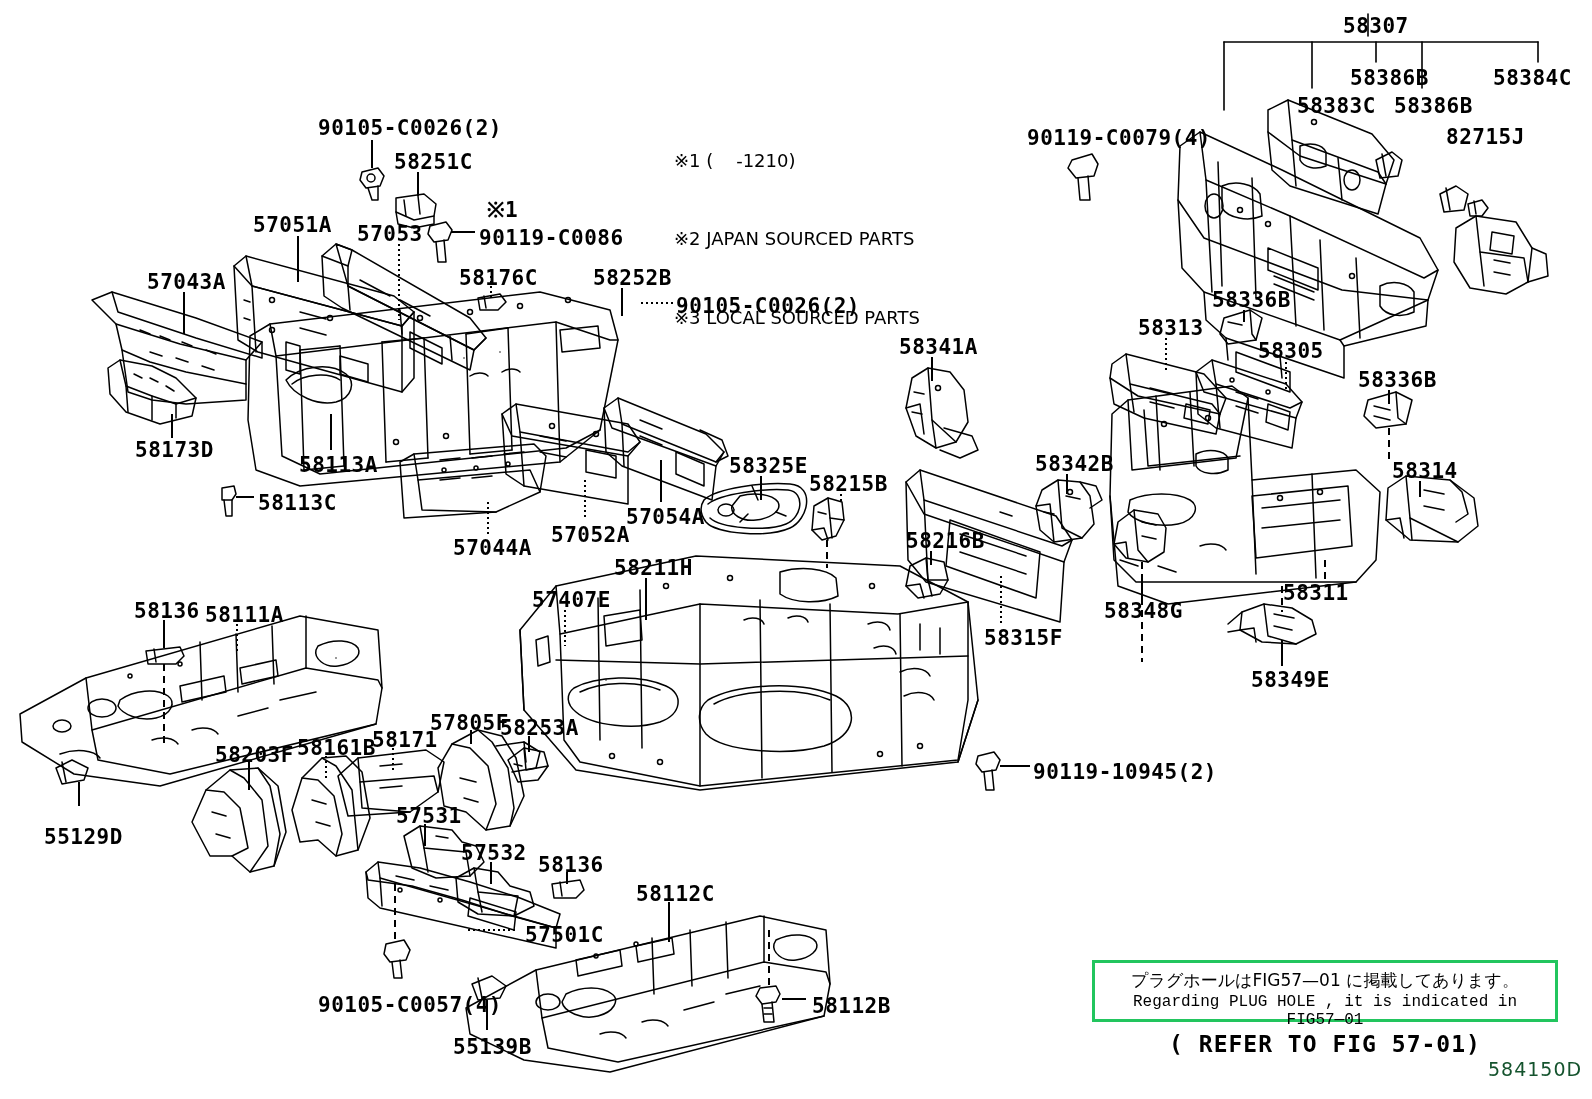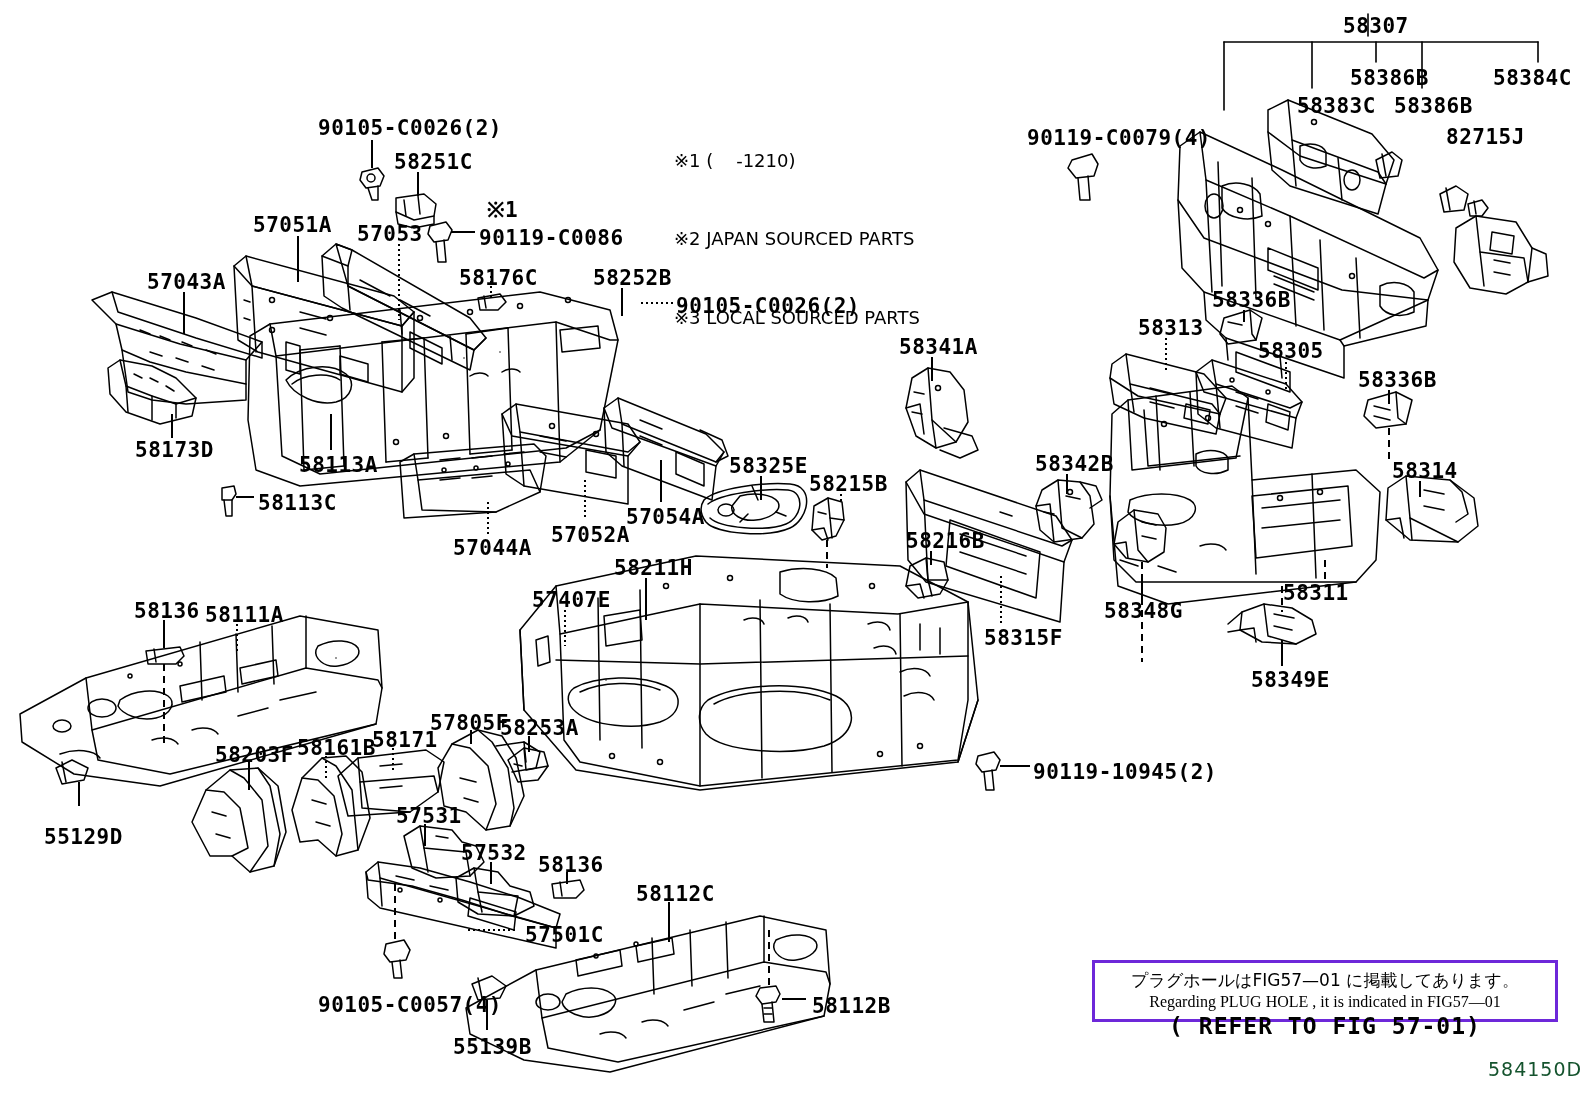--- a/index.html
+++ b/index.html
@@ -48,34 +48,34 @@
   .diagid{
     position:absolute;
     font-family:"DejaVu Sans","Liberation Sans",sans-serif;
     font-size:19px;
     color:#14532d;
     letter-spacing:1px;
   }
   
   .notebox{
     position:absolute;
-    border:3px solid #6d28d9;
+    border:3px solid #22c55e;
     background:#fff;
     text-align:center;
     padding:4px 14px 7px 14px;
     box-sizing:border-box;
   }
   .notebox .jp{
     font-family:"DejaVu Sans","Liberation Sans",sans-serif;
     font-size:17px;
     display:block;
     margin:2px 0 1px 0;
   }
   .notebox .en{
-    font-family:Liberation Serif, serif;
+    font-family:Liberation Mono, monospace;
     font-size:16px;
     display:block;
     margin:1px 0;
   }
   .notebox .ref{
     font-family:"DejaVu Sans Mono","Liberation Mono",monospace;
     font-size:23px;
     font-weight:bold;
     display:block;
     margin-top:2px;

